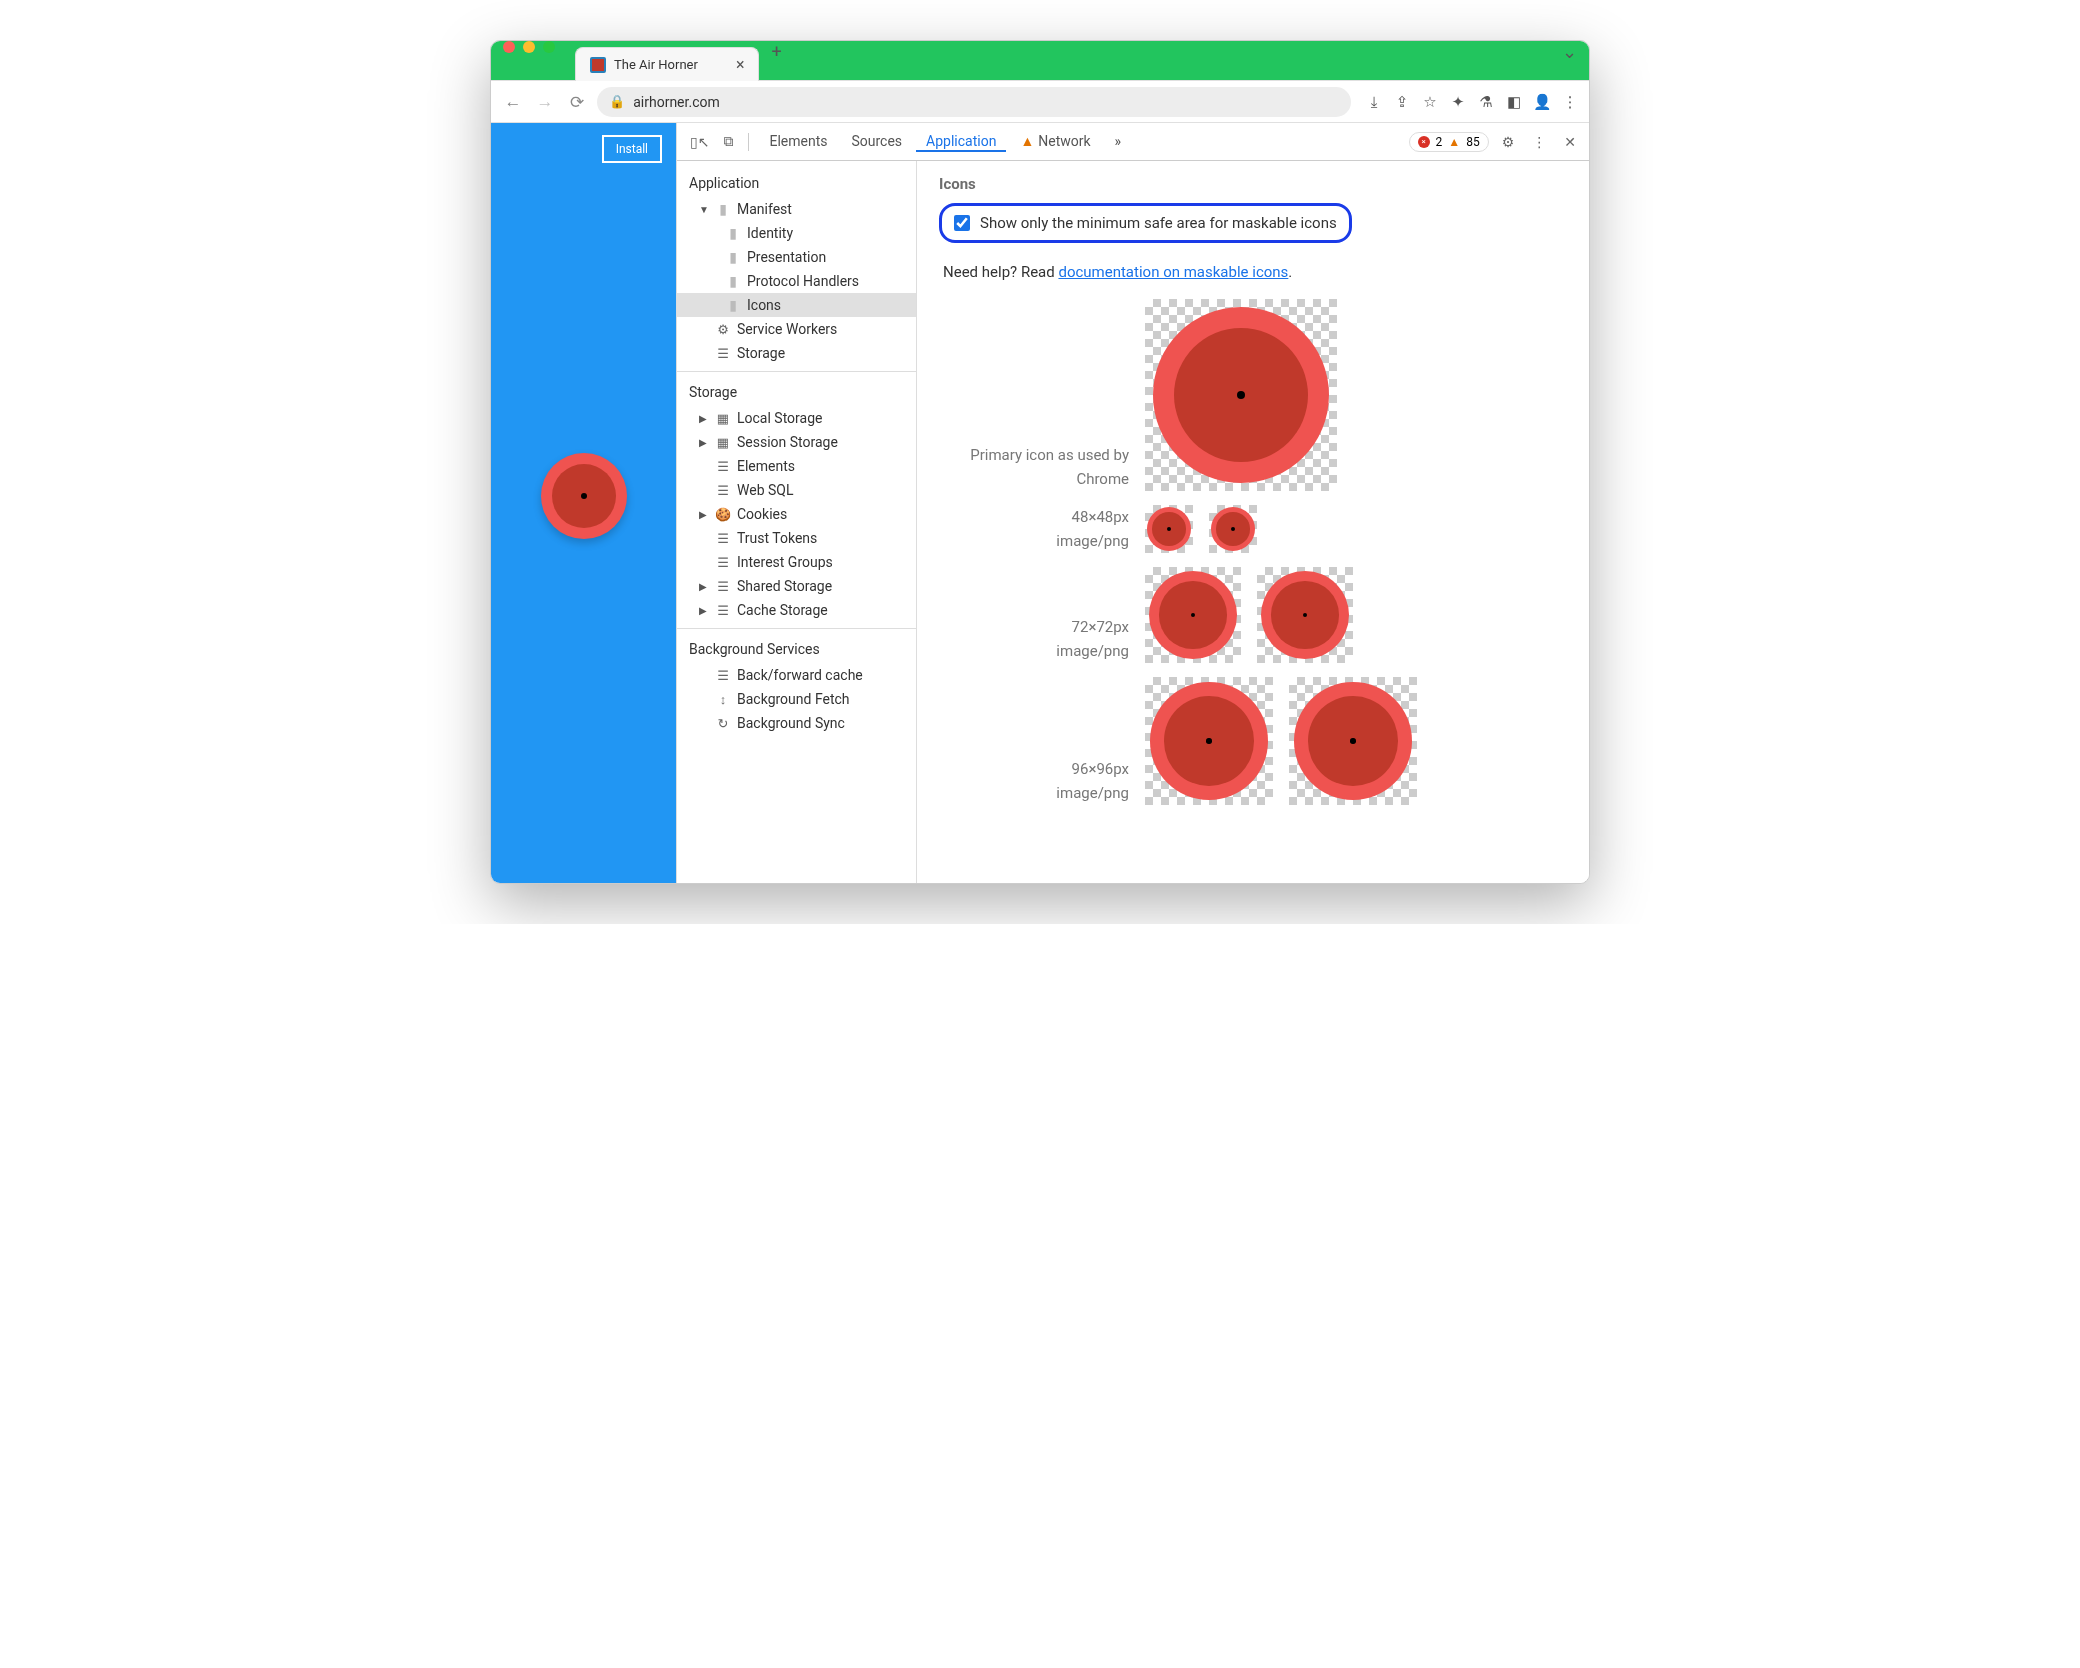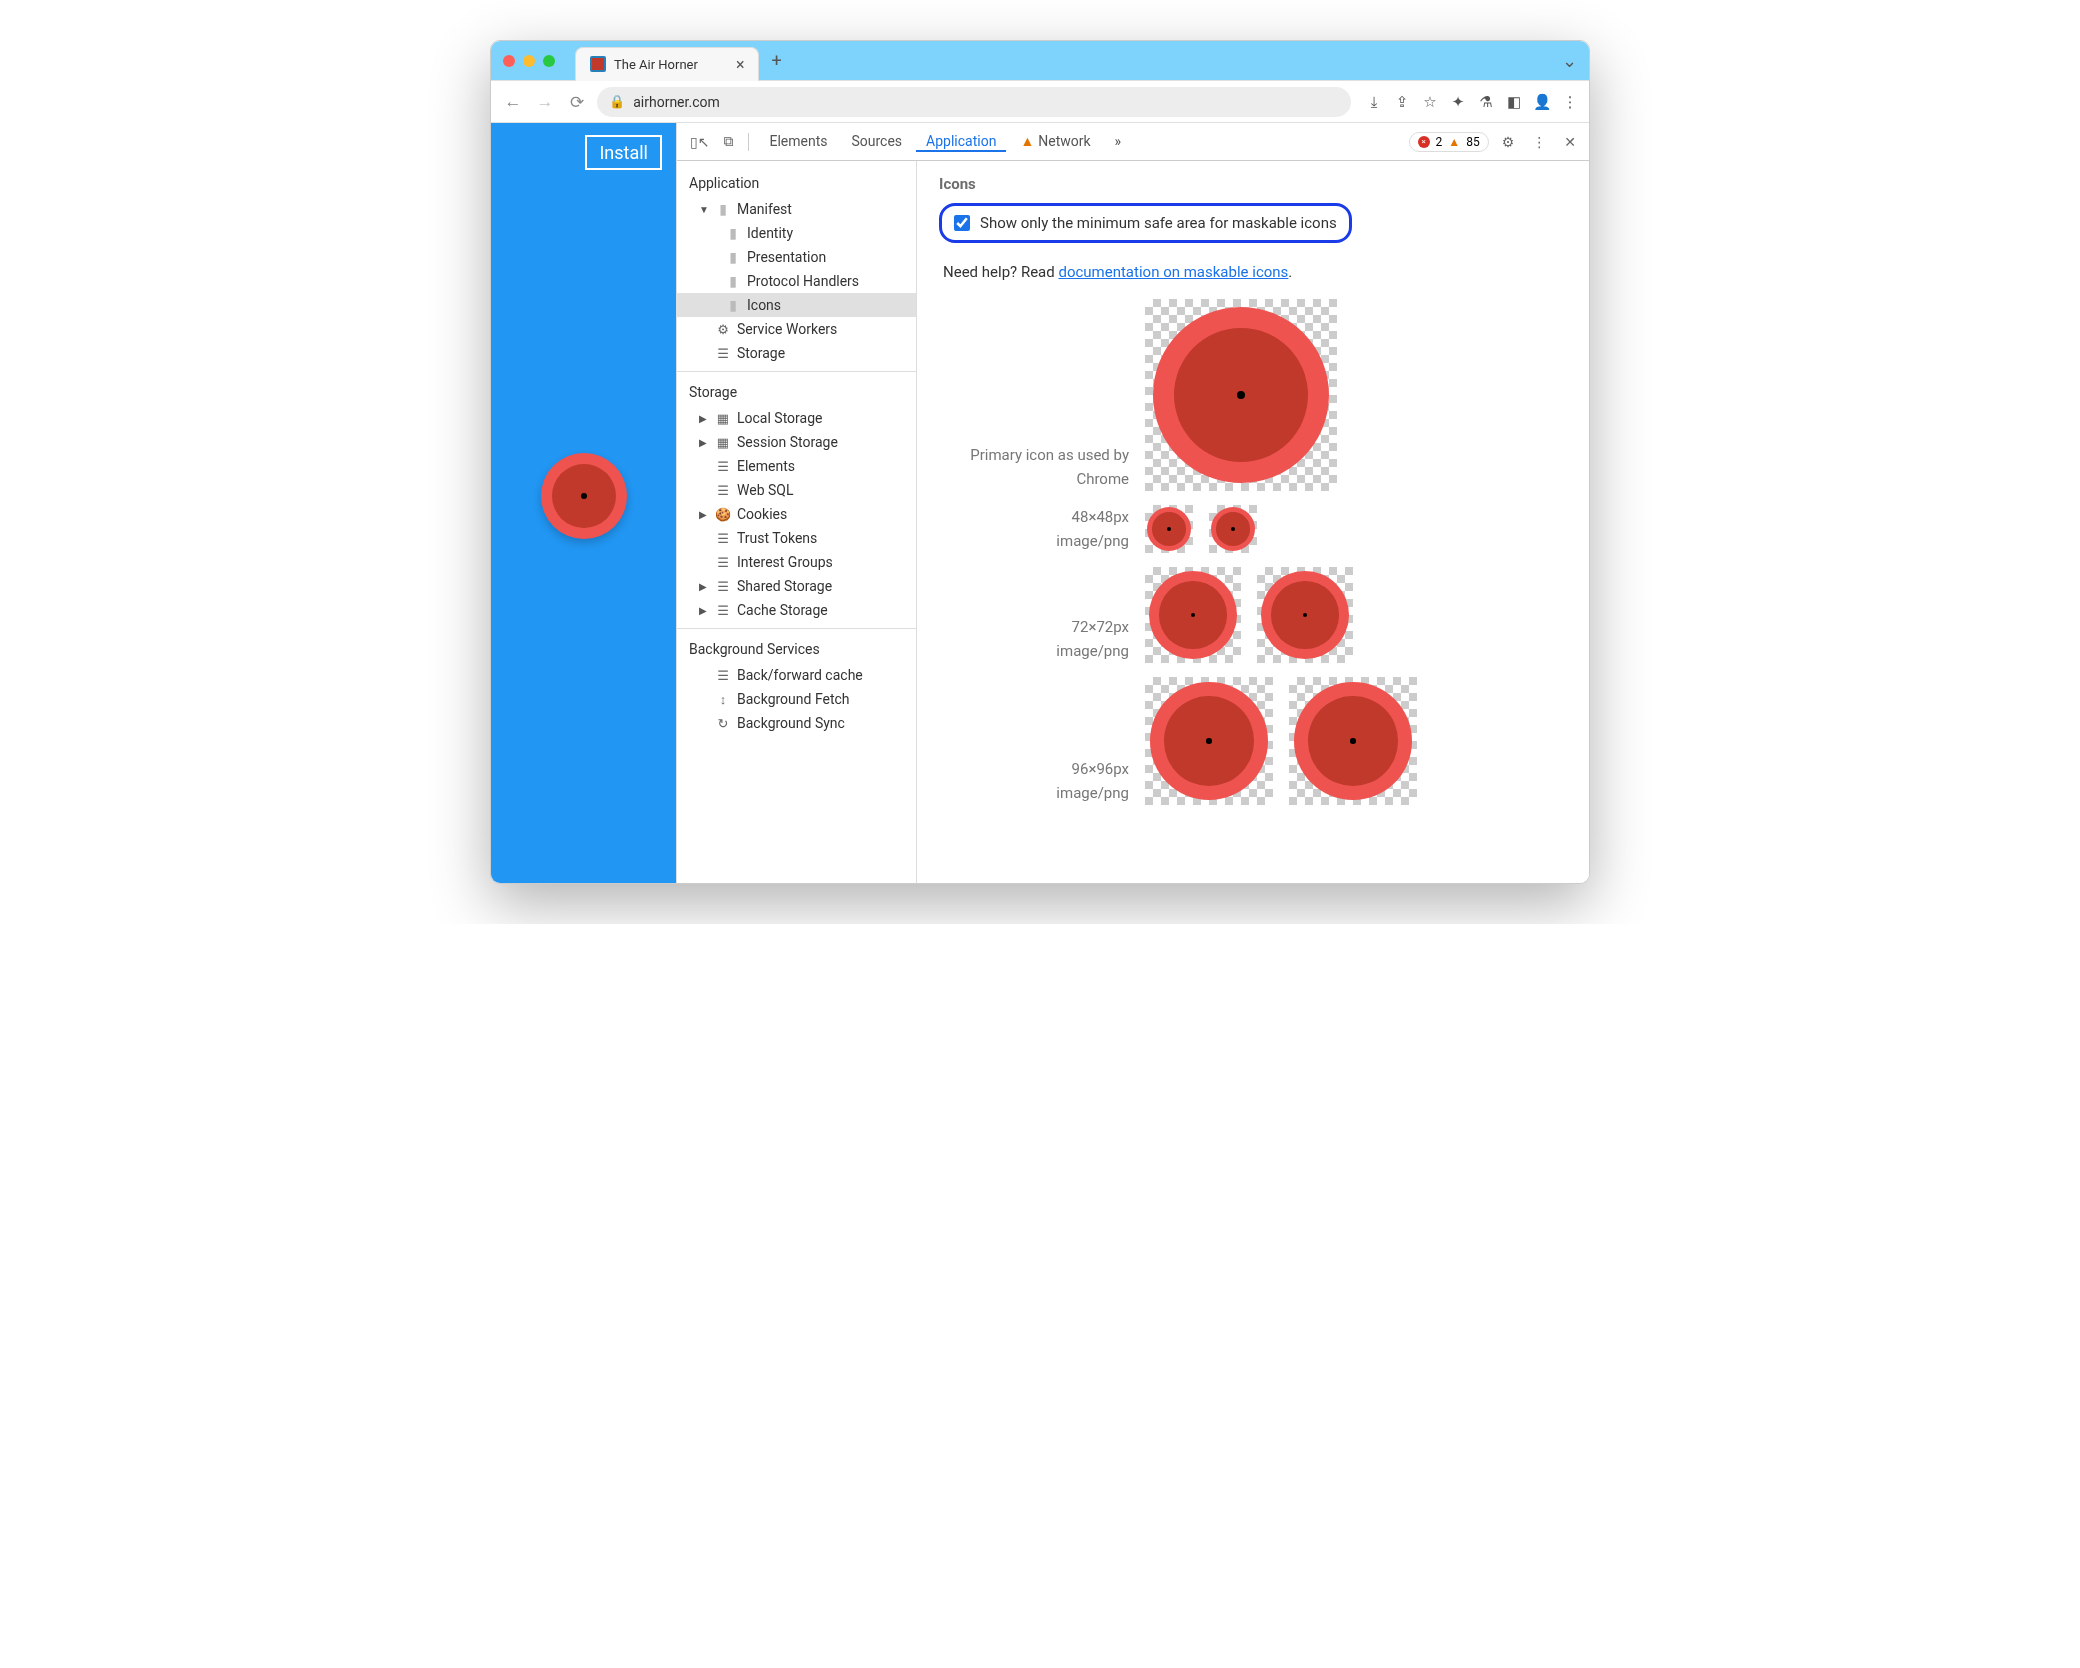--- a/index.html
+++ b/index.html
@@ -1,39 +1,39 @@
 <!DOCTYPE html>
 <html><head>
 <meta charset="utf-8">
 <style>
 * { box-sizing: border-box; margin: 0; padding: 0; font-family: -apple-system, BlinkMacSystemFont, "Segoe UI", Roboto, sans-serif; }
 body { background: #fff; padding: 40px; }
 .window { width: 1100px; border: 1px solid #ccc; border-radius: 10px; overflow: hidden; box-shadow: 0 20px 60px rgba(0,0,0,0.3); background: #fff; margin: 0 auto; }
-.titlebar { height: 40px; display: flex; align-items: center; padding: 0 12px; background: #7dd3fc; border-bottom: 1px solid #e0e0e0; }
+.titlebar { height: 40px; display: flex; align-items: flex-start; padding: 0 12px; background: #22c55e; border-bottom: 1px solid #e0e0e0; }
 .traffic { display: flex; gap: 8px; margin-right: 20px; }
 .dot { width: 12px; height: 12px; border-radius: 50%; }
 .dot-red { background: #ff5f57; }
 .dot-yellow { background: #febc2e; }
 .dot-green { background: #28c840; }
 .tab { display: flex; align-items: center; gap: 8px; background: #f7f7f7; border: 1px solid #ddd; border-bottom: none; border-radius: 8px 8px 0 0; padding: 6px 14px; height: 34px; margin-top: 6px; }
 .favicon { width: 16px; height: 16px; background: #c0392b; border: 2px solid #2980b9; border-radius: 2px; }
 .tab-title { font-size: 13px; color: #333; }
 .tab-close { margin-left: 30px; color: #555; font-size: 16px; cursor: pointer; }
 .new-tab { margin-left: 12px; font-size: 18px; color: #555; cursor: pointer; }
 .titlebar-right { margin-left: auto; }
 .chev { color: #555; font-size: 18px; cursor: pointer; }
 .urlbar { height: 42px; display: flex; align-items: center; padding: 0 10px; gap: 8px; border-bottom: 1px solid #e0e0e0; }
 .nbtn { width: 24px; text-align: center; color: #888; font-size: 17px; cursor: pointer; }
 .url-input { flex: 1; height: 30px; background: #ededed; border-radius: 15px; display: flex; align-items: center; padding: 0 12px; gap: 8px; font-size: 14px; color: #333; }
 .lock { color: #555; font-size: 13px; }
 .url-actions { display: flex; align-items: center; gap: 10px; margin-left: 6px; color: #555; }
 .url-actions .ic { width: 18px; text-align:center; font-size: 15px; cursor: pointer; }
 .content { display: flex; height: 760px; }
 .page { width: 185px; background: #2196f3; position: relative; flex-shrink: 0; }
-.install-btn { position: absolute; top: 12px; right: 14px; border: 2px solid #fff; color: #fff; padding: 5px 12px; font-size: 18px; cursor: pointer; }
+.install-btn { position: absolute; top: 12px; right: 14px; border: 2px solid #fff; color: #fff; padding: 5px 12px; font-size: 12px; cursor: pointer; }
 .horn { position: absolute; top: 330px; left: 50%; transform: translateX(-50%); }
 .horn-outer { width: 86px; height: 86px; border-radius: 50%; background: #ef5350; box-shadow: 0 4px 8px rgba(0,0,0,0.2); display:flex; align-items:center; justify-content:center; }
 .horn-inner { width: 64px; height: 64px; border-radius: 50%; background: #c0392b; display:flex; align-items:center; justify-content:center; }
 .horn-dot { width: 6px; height: 6px; border-radius: 50%; background: #000; }
 .devtools { flex: 1; display: flex; flex-direction: column; background: #fff; border-left: 1px solid #ddd; }
 .dt-header { height: 38px; display: flex; align-items: center; border-bottom: 1px solid #ccc; padding: 0 8px; gap: 4px; }
 .dt-ic { color: #666; font-size: 14px; padding: 2px 5px; cursor: pointer; }
 .dt-sep { width: 1px; height: 18px; background: #ccc; margin: 0 6px; }
 .dt-tabs { display: flex; gap: 4px; }
 .dt-tab { padding: 1px 10px; font-size: 14px; color: #555; cursor: pointer; }

